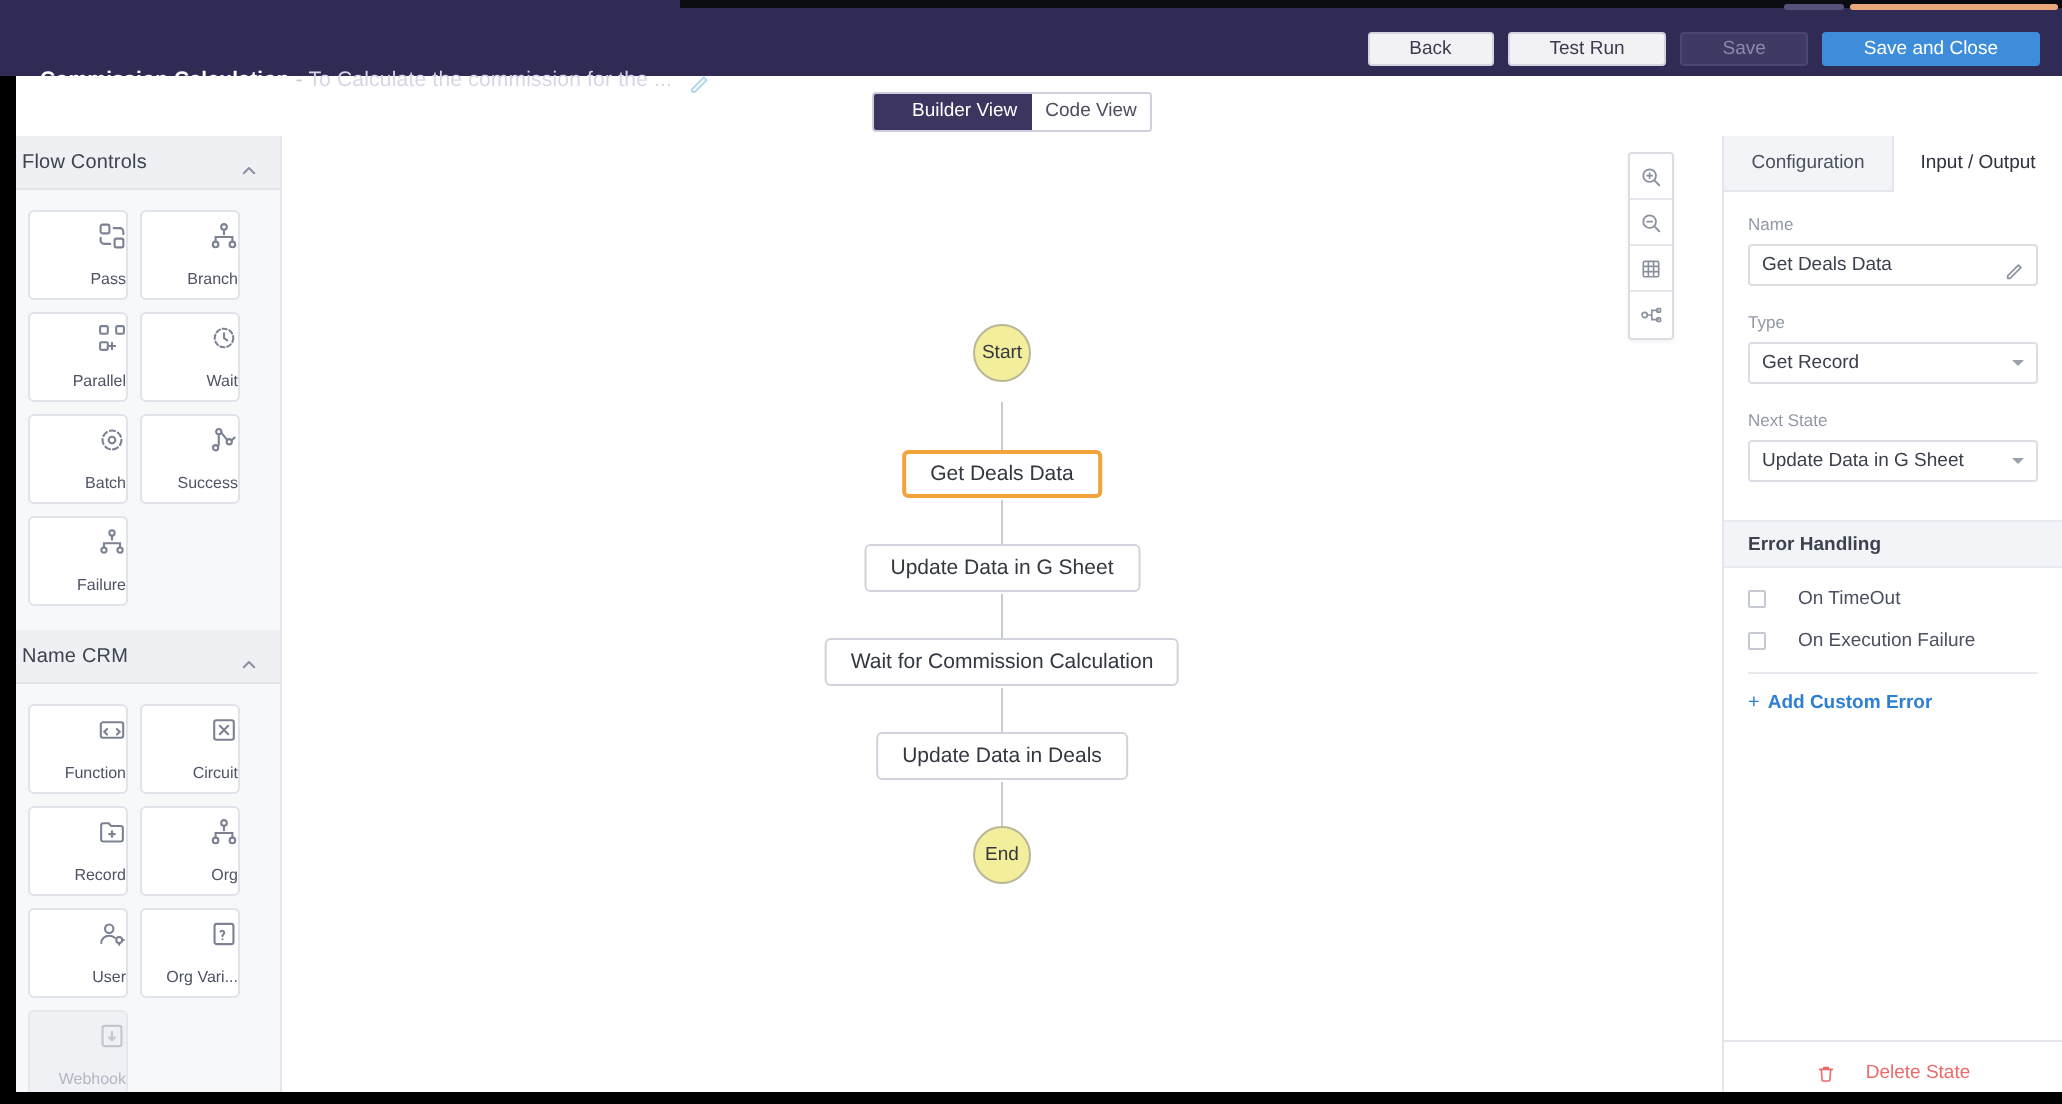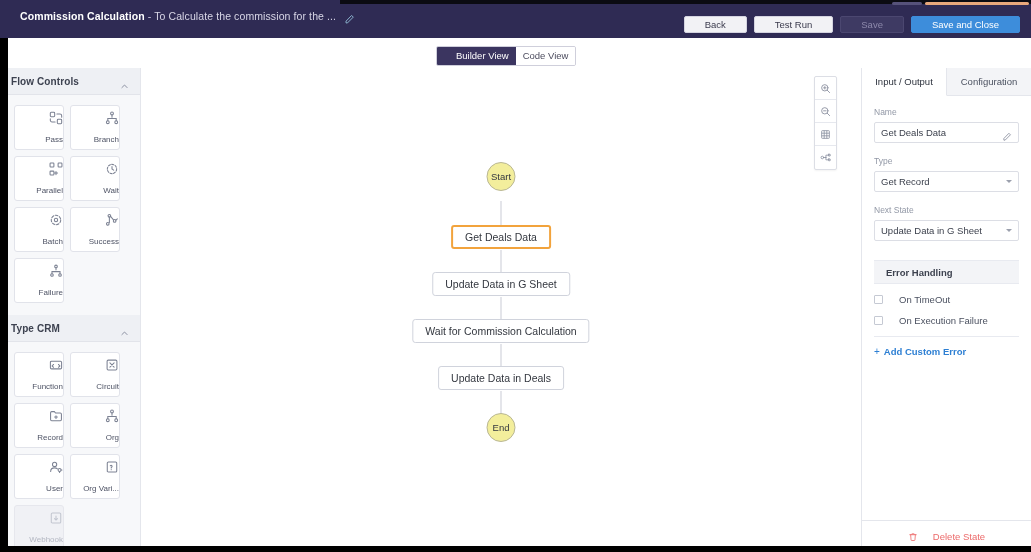--- a/index.html
+++ b/index.html
@@ -34,21 +34,21 @@
   .topstrip .orangebit {
     position: absolute; left: 925px; top: 2px; width: 104px; height: 3px;
     background: #e8a87c; border-radius: 2px;
   }
   .topstrip .greybit {
     position: absolute; left: 892px; top: 2px; width: 30px; height: 3px;
     background: #56527a; border-radius: 2px;
   }
 
   .titlewrap {
-    position: absolute; left: 20px; top: 10px;
+    position: absolute; left: 20px; top: 34px;
     display: flex; align-items: center; gap: 8px;
   }
   .doc-title {
     color: #ffffff; font-size: 10.5px; letter-spacing: .1px; white-space: nowrap;
   }
   .doc-title .sep { color: #c9c6dd; }
   .doc-title .subtitle { color: #d8d6e6; font-weight: normal; }
   .title-edit {
     width: 11px; height: 11px; display: inline-block; opacity: .85;
   }
@@ -90,21 +90,21 @@
     width: 141px; height: 484px; background: #f7f8fa;
     border-right: 1px solid #e4e6ec;
     padding: 0; overflow: hidden;
   }
   .pal-section { margin: 0 0 0 0; }
   .pal-head {
     height: 27px; background: #eef0f4; border-bottom: 1px solid #e2e4ea;
     display: flex; align-items: center; justify-content: space-between;
     padding: 0 11px; cursor: pointer;
   }
-  .pal-head .ttl { font-size: 10px; color: #3d4250; font-weight: bold; letter-spacing: .1px; }
+  .pal-head .ttl { font-size: 10px; color: #3d4250; font-weight: normal; letter-spacing: .1px; }
   .chev { width: 9px; height: 9px; color: #8a8fa0; display: block; }
   .pal-grid {
     display: flex; flex-wrap: wrap; gap: 6px; padding: 10px 0 12px 14px;
     background: #f7f8fa;
   }
   .pal-item {
     width: 50px; height: 45px; background: #ffffff; border: 1px solid #e1e3ea;
     border-radius: 3px; display: flex; flex-direction: column;
     align-items: flex-end; justify-content: center; gap: 11px; cursor: pointer;
   }
@@ -186,21 +186,21 @@
     text-overflow: ellipsis; white-space: nowrap; }
   .fctl .endic { width: 10px; height: 10px; color: #8b90a0; flex: none; }
   .caret { width: 0; height: 0; border-left: 3px solid transparent;
     border-right: 3px solid transparent; border-top: 3px solid #9ba0ad; flex: none; }
 
   .sec-head {
     height: 24px; background: #f3f4f7; border-top: 1px solid #e8eaf0;
     border-bottom: 1px solid #e8eaf0;
     display: flex; align-items: center; padding: 0 12px;
     font-size: 9.5px; color: #3d424f; font-weight: bold;
-    margin: 6px 12px 0;
+    margin: 6px 0 0;
   }
   .sec-body { padding: 10px 12px 0; }
   .chkrow { display: flex; align-items: center; gap: 16px; margin-bottom: 10px; cursor: pointer; }
   .chkbox {
     width: 9px; height: 9px; border: 1px solid #c5c9d3; border-radius: 1px; background: #fff; flex: none;
   }
   .chkrow .cl { font-size: 9.5px; color: #4b5160; }
   .hr { height: 1px; background: #e8eaf0; margin: 4px 0 9px; }
   .addlink {
     display: flex; align-items: center; gap: 4px; cursor: pointer;
@@ -342,21 +342,21 @@
                   <path d="M8 4.3v2.4M3.4 11.1V8.7h9.2v2.4"></path>
                 </svg>
             </span>
             <span class="lbl">Failure</span>
           </div>
         </div>
       </div>
 
       <div class="pal-section">
         <div class="pal-head">
-          <span class="ttl">Type CRM</span>
+          <span class="ttl">Name CRM</span>
           <span class="chev">
             <svg viewBox="0 0 12 12" fill="none" stroke="currentColor" stroke-width="1.3" stroke-linecap="round" stroke-linejoin="round">
                 <path d="M2.5 7.5L6 4l3.5 3.5"></path>
               </svg>
           </span>
         </div>
         <div class="pal-grid">
           <div class="pal-item">
             <span class="ic">
               <svg viewBox="0 0 16 16" fill="none" stroke="currentColor" stroke-width="1.2" stroke-linecap="round">
@@ -483,22 +483,22 @@
           <span>Wait for Commission Calculation</span>
         </div>
         <div class="node term" style="left:360px; top:345px;">
           <span>End</span>
         </div>
       </div>
     </div>
 
     <div class="rightpanel">
       <div class="rtabs">
+        <div class="rtab">Configuration</div>
         <div class="rtab active">Input / Output</div>
-        <div class="rtab">Configuration</div>
       </div>
 
       <div class="rbody">
         <div class="fld">
           <span class="flabel">Name</span>
           <div class="fctl">
             <span class="val">Get Deals Data</span>
             <span class="endic">
               <svg viewBox="0 0 16 16" fill="none" stroke="currentColor" stroke-width="1.4" stroke-linecap="round" stroke-linejoin="round">
                   <path d="M11.5 2.5l2 2L5 13H3v-2z"></path>

